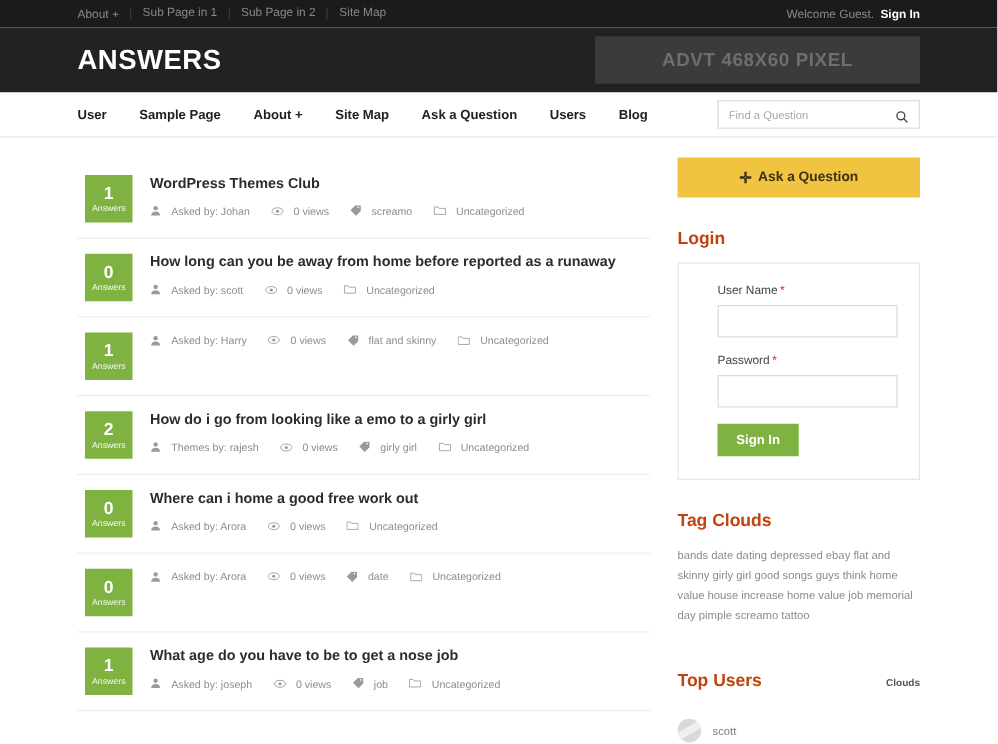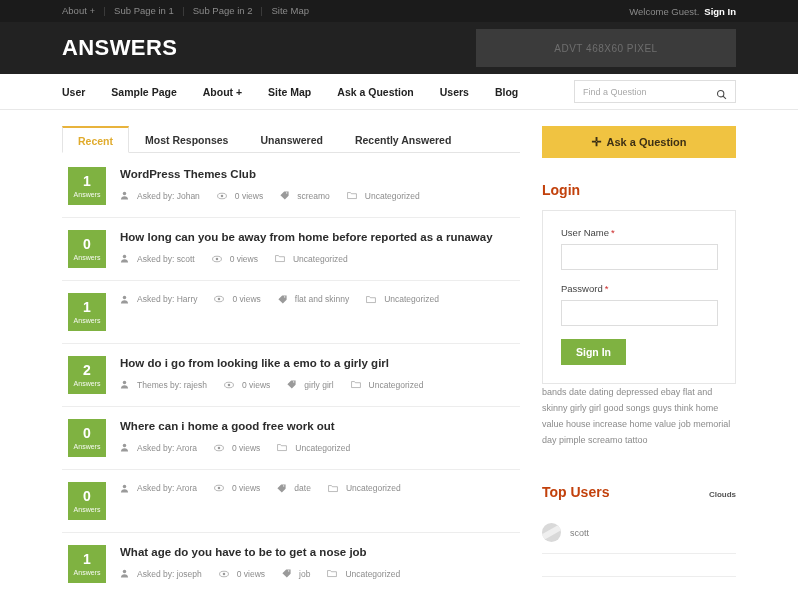--- a/index.html
+++ b/index.html
@@ -66,22 +66,23 @@
   }
   .advert {
     margin-left: auto;
     width: 260px;
     height: 38px;
     background: #3b3b3b;
     display: flex;
     align-items: center;
     justify-content: center;
     color: #6e6e6e;
-    font-size: 10px;
+    font-size: 15px;
     letter-spacing: 0.5px;
+    font-weight: bold;
   }
 
   
   .mainnav {
     height: 36px;
     background: #ffffff;
     border-bottom: 1px solid #e8e8e8;
     display: flex;
     align-items: center;
     padding: 0 62px;
@@ -232,21 +233,21 @@
   }
   .side-heading-row .side-heading { margin: 0; }
   .point-label {
     margin-left: auto;
     font-size: 8px;
     color: #555555;
     font-weight: bold;
   }
   .login-box {
     border: 1px solid #e6e6e6;
-    padding: 16px 17px 18px 18px;
+    padding: 16px 17px 18px 31px;
   }
   .field-label {
     font-size: 9.5px;
     color: #444444;
     margin-bottom: 6px;
     display: block;
   }
   .req { color: #cc2b2b; margin-left: 2px; }
   .field-input {
     width: 100%;
@@ -340,26 +341,20 @@
         <circle cx="6.8" cy="6.8" r="4.6"></circle>
           <line x1="10.3" y1="10.3" x2="14.5" y2="14.5"></line>
       </svg>
     </span>
   </div>
 </div>
 
 <div class="page">
 
   <div class="content">
-    <div class="tabs">
-      <div class="tab active">Recent</div>
-      <div class="tab">Most Responses</div>
-      <div class="tab">Unanswered</div>
-      <div class="tab">Recently Answered</div>
-    </div>
 
     <div id="question-list">
         <div class="qitem">
           <div class="badge">
             <div class="badge-count">1</div>
             <div class="badge-label">Answers</div>
           </div>
           <div class="qbody">
             <div class="qtitle">WordPress Themes Club</div>
             <div class="qmeta">
@@ -668,20 +663,21 @@
         <span>User Name</span><span class="req">*</span>
       </label>
       <input class="field-input" type="text" value="" style="">
       <label class="field-label">
         <span>Password</span><span class="req">*</span>
       </label>
       <input class="field-input" type="password" value="" style="">
       <button class="signin-btn">Sign In</button>
     </div>
 
+    <div class="side-heading">Tag Clouds</div>
     <div class="tagcloud" id="tag-cloud"><a href="#">bands</a> <a href="#">date</a> <a href="#">dating</a> <a href="#">depressed</a> <a href="#">ebay</a> <a href="#">flat and skinny</a> <a href="#">girly girl</a> <a href="#">good songs</a> <a href="#">guys think</a> <a href="#">home value</a> <a href="#">house</a> <a href="#">increase home value</a> <a href="#">job</a> <a href="#">memorial day</a> <a href="#">pimple</a> <a href="#">screamo</a> <a href="#">tattoo</a> </div>
 
     <div class="side-heading-row">
       <div class="side-heading">Top Users</div>
       <div class="point-label">Clouds</div>
     </div>
     <div id="top-users">
         <div class="user-row">
           <div class="avatar"></div>
           <div class="user-name">scott</div>

